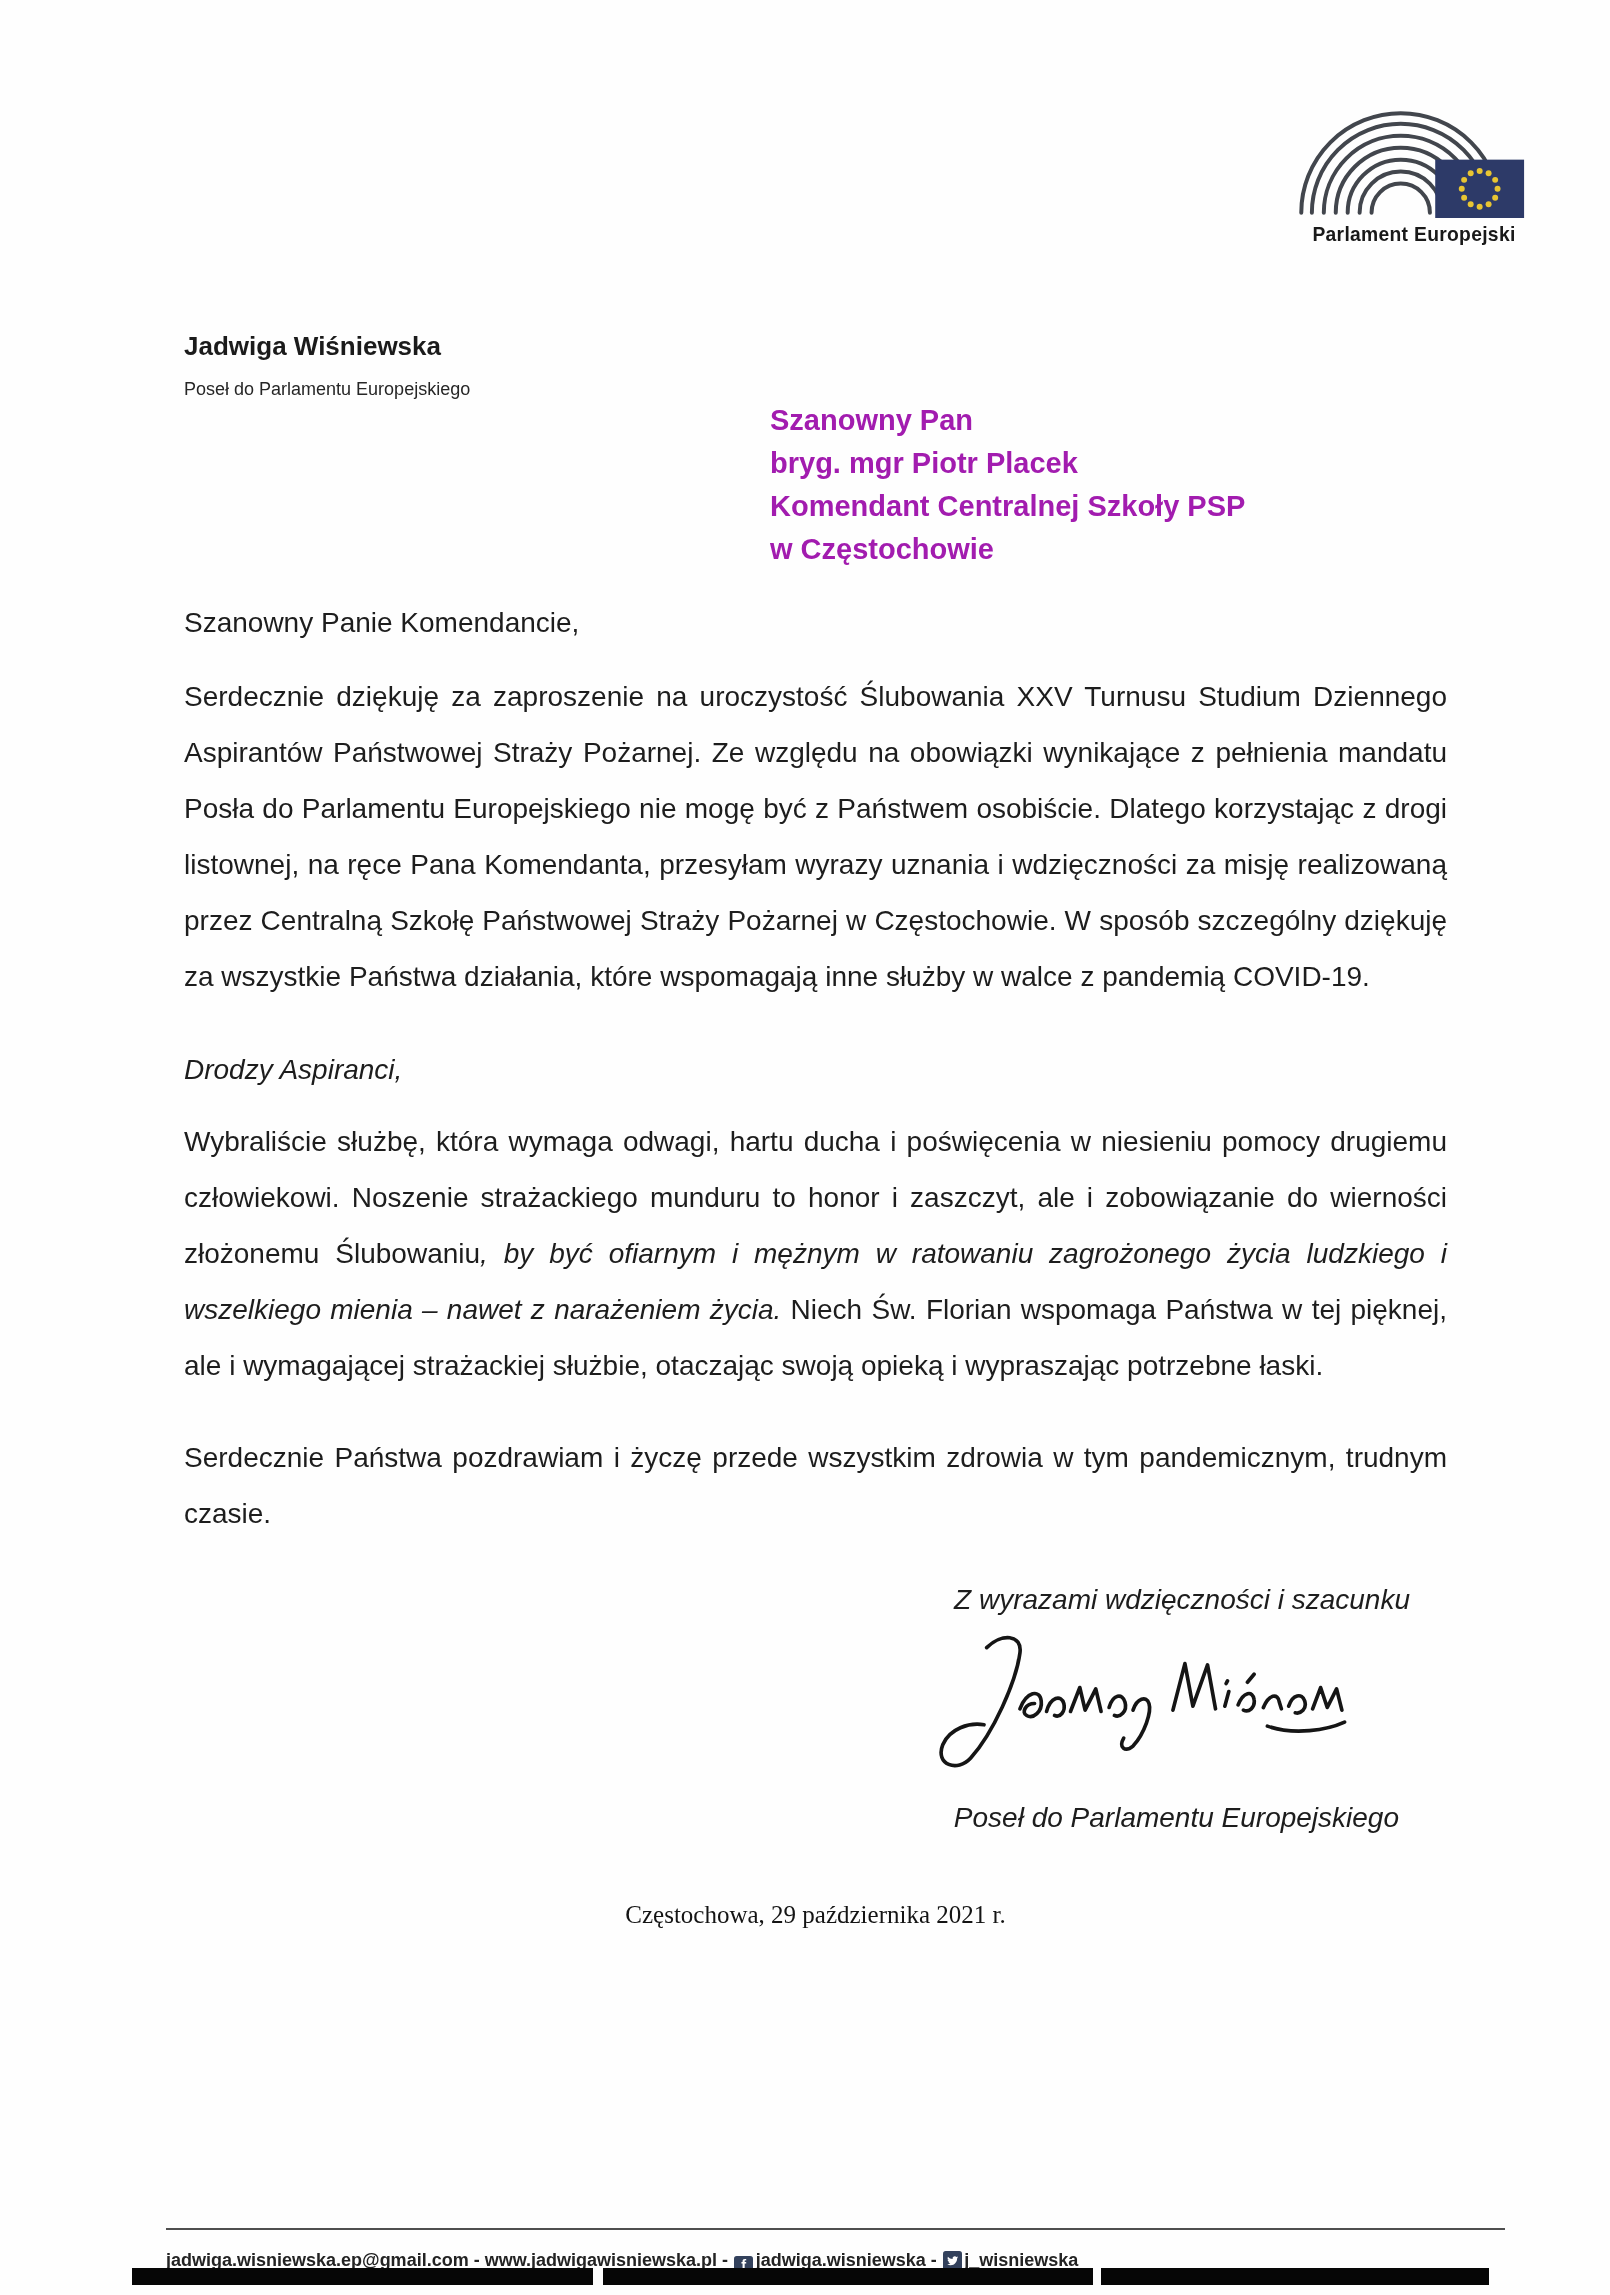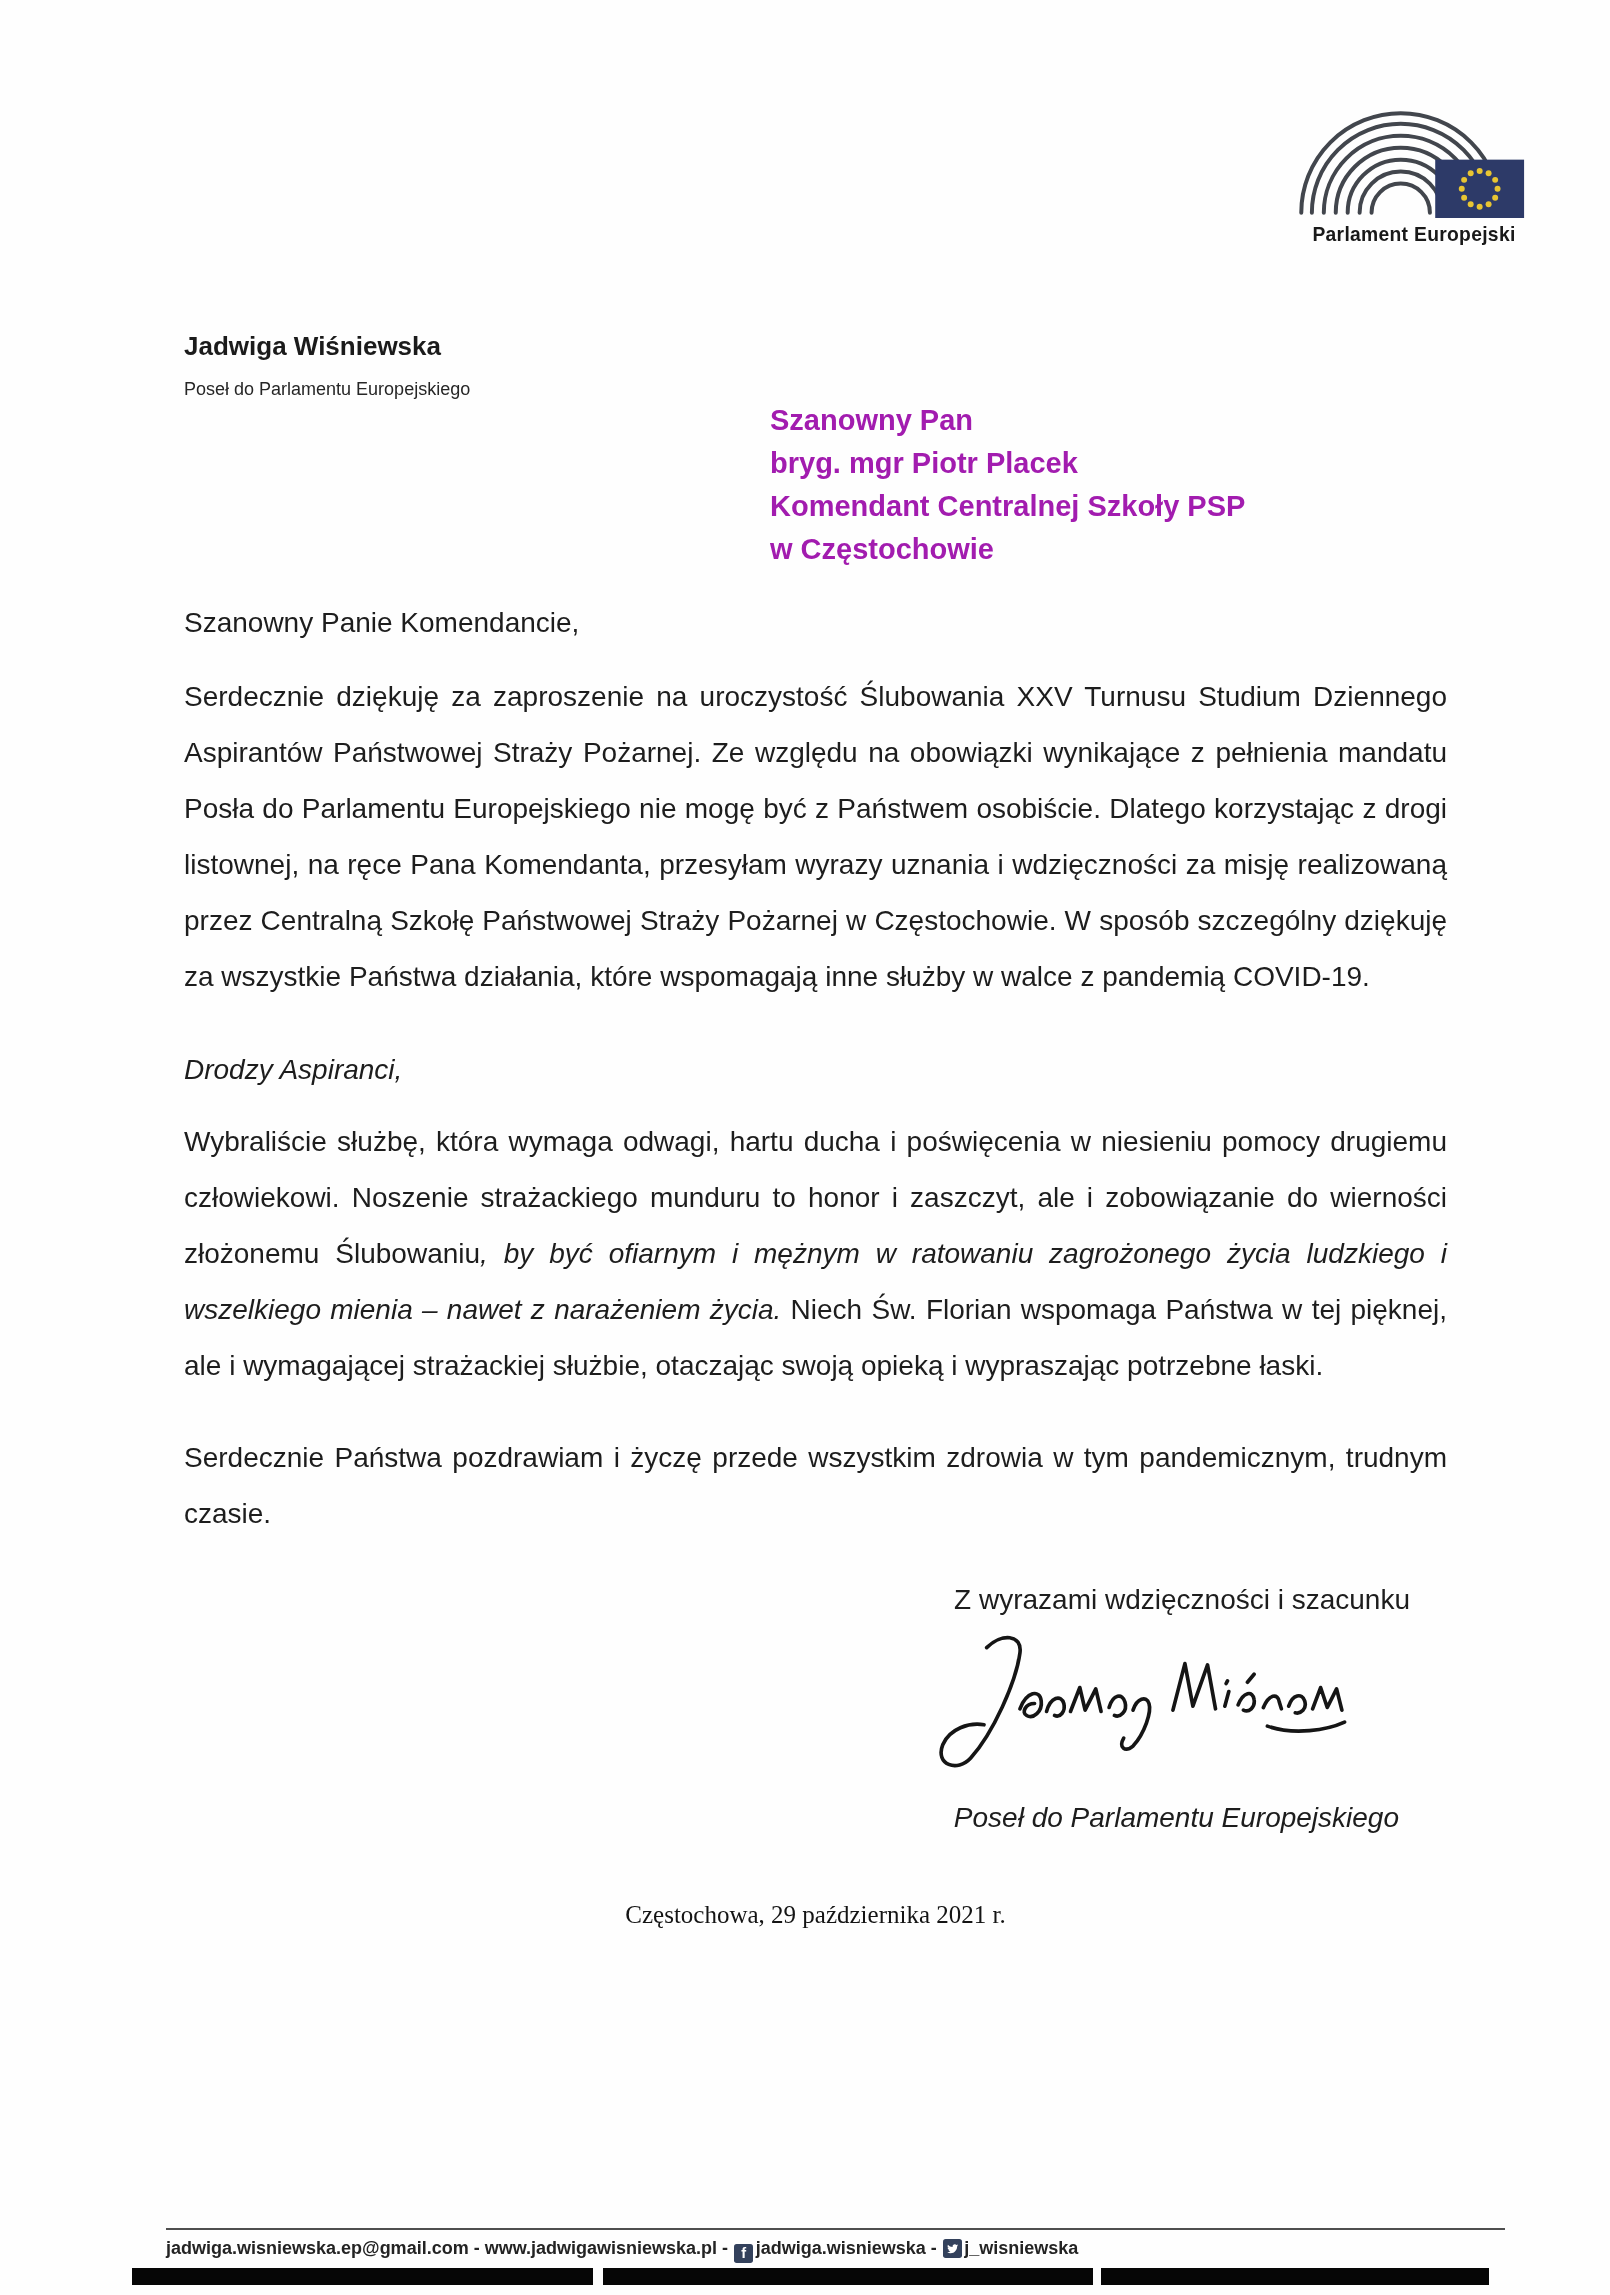--- a/index.html
+++ b/index.html
@@ -26,28 +26,28 @@
   .recipient { position:absolute; left:770px; top:399px; font-weight:bold; font-size:29px; line-height:43px; color:#a21caf; }
 
   
   .letter { position:absolute; left:184px; top:601px; width:1263px; font-size:28px; line-height:56px; color:#1d1d1d; }
   .salutation { line-height:44px; margin-bottom:24px; }
   .par { text-align:justify; }
   .aspiranci { font-style:italic; margin-top:37px; }
   .par2 { margin-top:16px; }
   .par3 { margin-top:36px; }
   .it { font-style:italic; }
-  .closing { margin-top:41px; text-align:right; line-height:33px; padding-right:37px; }
+  .closing { margin-top:41px; text-align:right; font-style:italic; line-height:33px; padding-right:37px; }
   .signature-wrap { margin-top:9.3px; text-align:right; padding-right:73px; height:153px; }
   .signer-title { text-align:right; font-style:italic; margin-top:22.6px; line-height:33px; padding-right:48px; }
   .dateline { text-align:center; font-family:"Liberation Serif", serif; font-size:25px; margin-top:64px; line-height:33px; color:#141414; }
 
   
   .footer { position:absolute; left:166px; top:2228px; width:1339px; border-top:2px solid #4f4f4f; }
-  .footer-text { padding-top:8px; font-size:18px; font-weight:bold; color:#232323; }
+  .footer-text { padding-top:20px; font-size:18px; font-weight:bold; color:#232323; }
   .fb-icon, .tw-icon {
     display:inline-block; width:18.6px; height:18.6px; border-radius:2.7px;
     background:#33415c; vertical-align:-4px; text-align:center;
     color:#ffffff; font-size:14.6px; line-height:18.6px; font-weight:bold;
     margin:0 2.7px 0 1.3px;
   }
   .tw-icon svg { display:block; margin:2.7px auto 0; }
 
   .bottom-strip {
     position:absolute; left:132px; top:2268px; width:1357px; height:17.3px;

